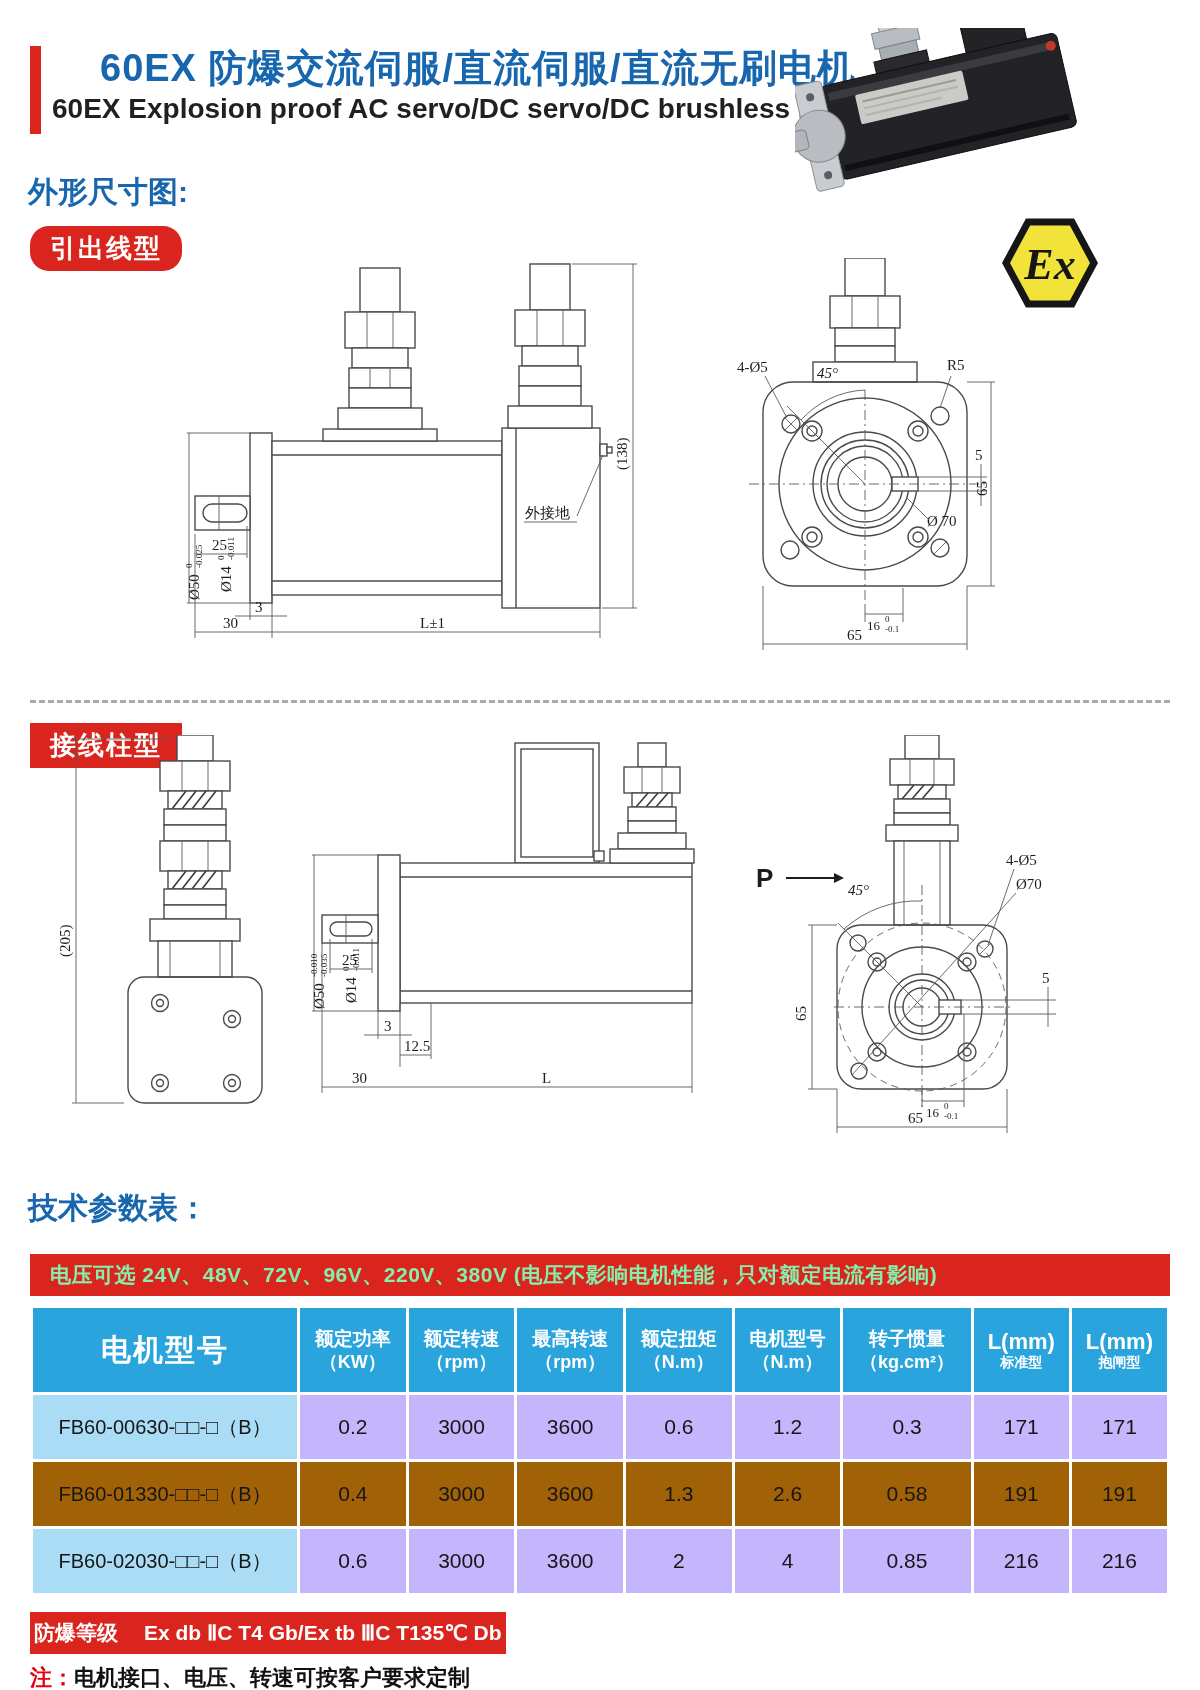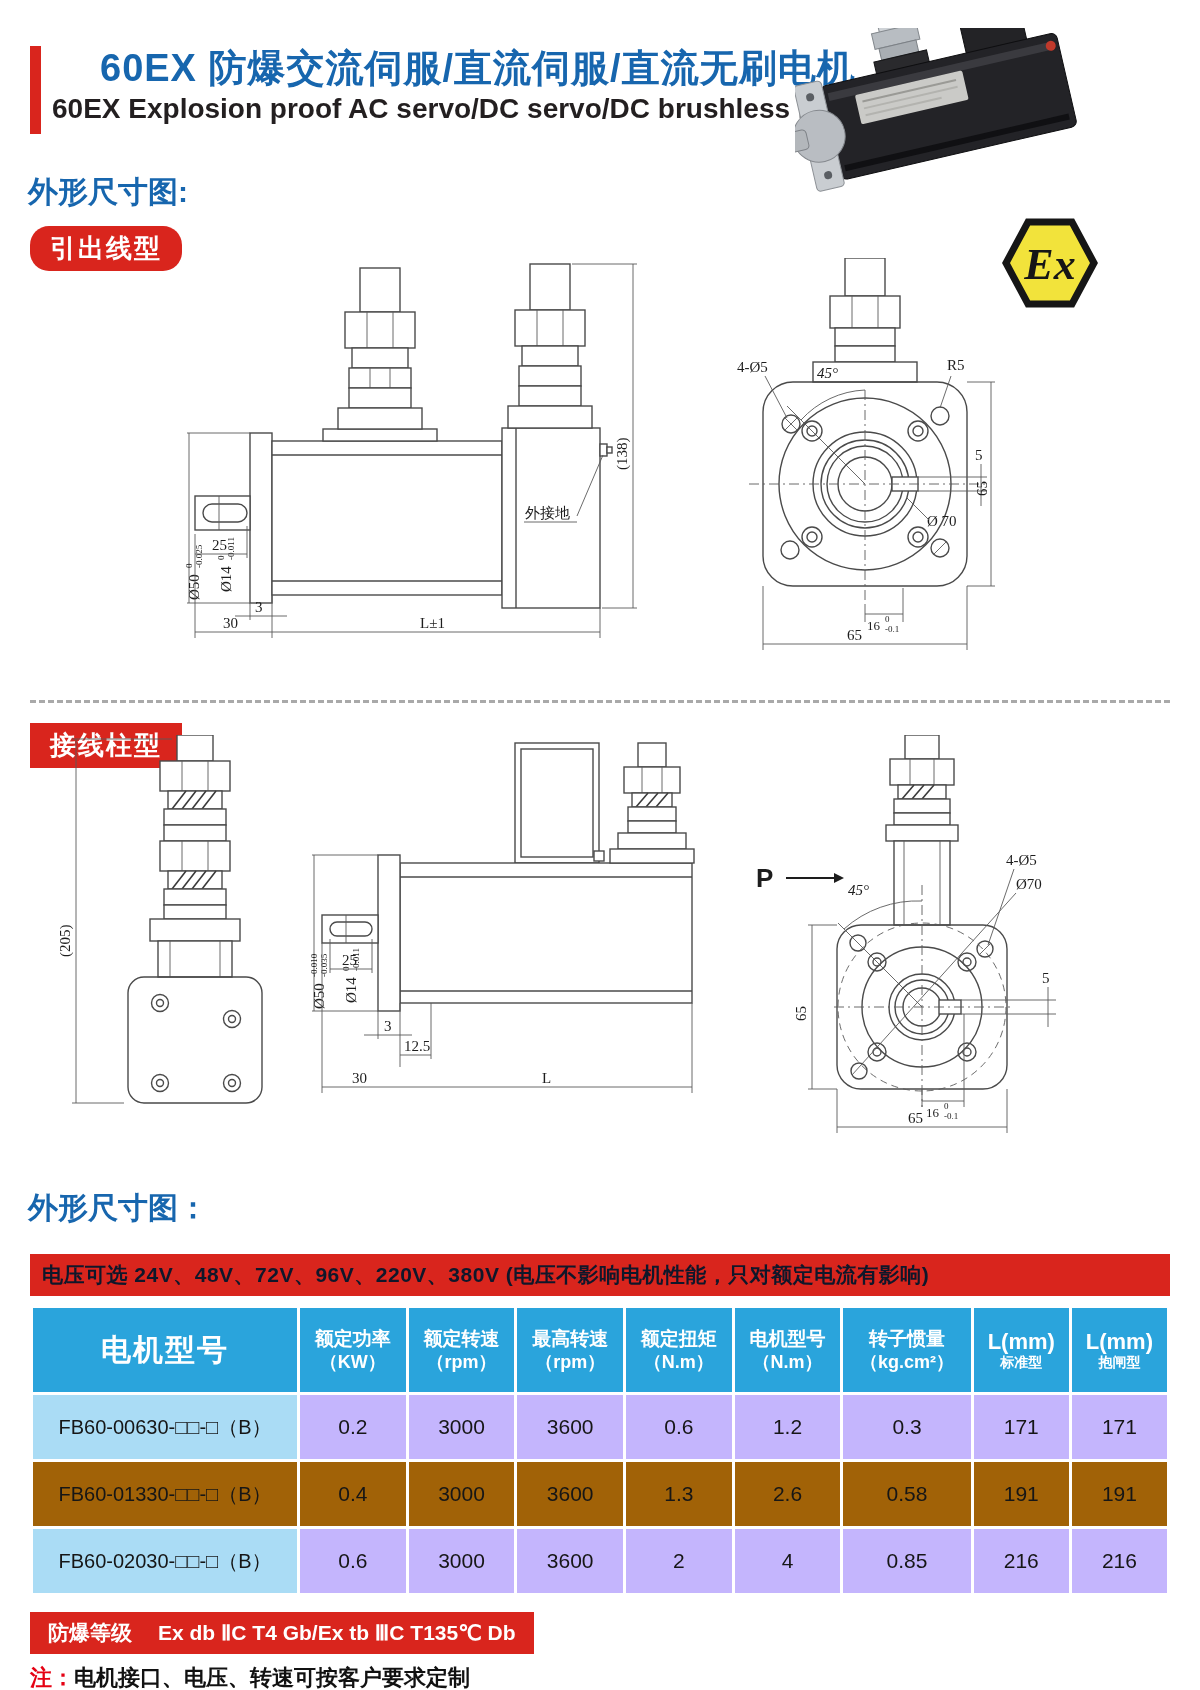--- a/index.html
+++ b/index.html
@@ -26,35 +26,35 @@
   .dimt{font-family:"Liberation Serif",serif;font-size:15px;fill:#1d1d1d;}
   .dimsm{font-family:"Liberation Serif",serif;font-size:13px;fill:#1d1d1d;}
   .tol{font-family:"Liberation Serif",serif;font-size:9px;fill:#1d1d1d;}
   .dash{stroke-dasharray:7 5;}
   .cdash{stroke-dasharray:10 4 2 4;}
   
   .photo-wrap{position:absolute;left:795px;top:28px;}
   .ex-wrap{position:absolute;left:1002px;top:218px;}
   
   .params{position:absolute;left:30px;top:1254px;width:1140px;}
-  .vbar{background:#d9251d;color:#0f172a;font-size:21px;font-weight:bold;
-        padding:7px 12px;letter-spacing:0.5px;}
+  .vbar{background:#d9251d;color:#86efac;font-size:21px;font-weight:bold;
+        padding:7px 20px;letter-spacing:0.5px;}
   table{width:100%;border-collapse:separate;border-spacing:3px;margin-top:9px;}
   th{background:#2aa4dc;color:#fff;font-weight:bold;height:84px;vertical-align:middle;padding:0 6px;}
   th.model{width:252px;font-size:30px;letter-spacing:2px;}
   th .t{font-size:19px;line-height:1.25;}
   th .b{font-size:18px;font-weight:bold;line-height:1.25;}
   th .bs{font-size:14px;line-height:1.2;}
   th .lt{font-size:22px;line-height:1.1;}
   td{height:62px;text-align:center;font-size:21px;color:#161616;background:#a16207;vertical-align:middle;}
   td.m{font-size:20px;}
   tr.s td{background:#c4b5fd;}
   tr.s td.m{background:#aadcf5;}
   .rating{display:inline-block;margin-top:16px;background:#d9251d;color:#fff;
-          font-size:21px;font-weight:bold;padding:7px 18px;}
+          font-size:21px;font-weight:bold;padding:7px 4px;}
   .rating .sp{display:inline-block;width:26px;}
   .note{margin-top:9px;font-size:22px;font-weight:bold;color:#111;}
   .note .nl{color:#e50113;}
 </style>
 </head>
 <body>
 
 <div class="hdr-bar"></div>
 <div class="hdr">
   <div class="title-zh">60EX 防爆交流伺服/直流伺服/直流无刷电机</div>
@@ -427,21 +427,21 @@
     <text class="dimsm" x="184" y="382">16</text>
     <text class="tol" x="202" y="374">0</text>
     <text class="tol" x="202" y="384">-0.1</text>
     <line class="thin" x1="95" y1="354" x2="95" y2="398"></line>
       <line class="thin" x1="265" y1="354" x2="265" y2="398"></line>
     <line class="thin" x1="95" y1="392" x2="265" y2="392"></line>
     <text class="dimt" x="166" y="388">65</text>
   </g>
 </svg>
 
-<div class="sec-head" style="top:1188px;">外形尺寸图：</div>
+<div class="sec-head" style="top:1188px;">技术参数表：</div>
 
 <div class="params">
   <div class="vbar">电压可选  24V、48V、72V、96V、220V、380V (电压不影响电机性能，只对额定电流有影响)</div>
 
   <table>
     <tbody>
         <tr>
       <th class="model">电机型号</th>
       <th>
         <div class="t">额定功率</div>

